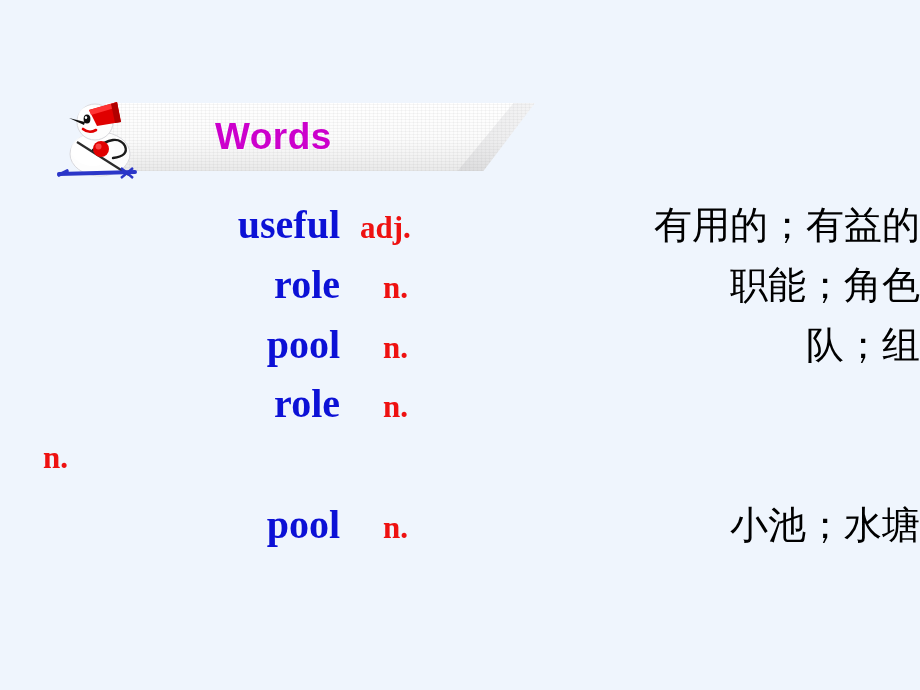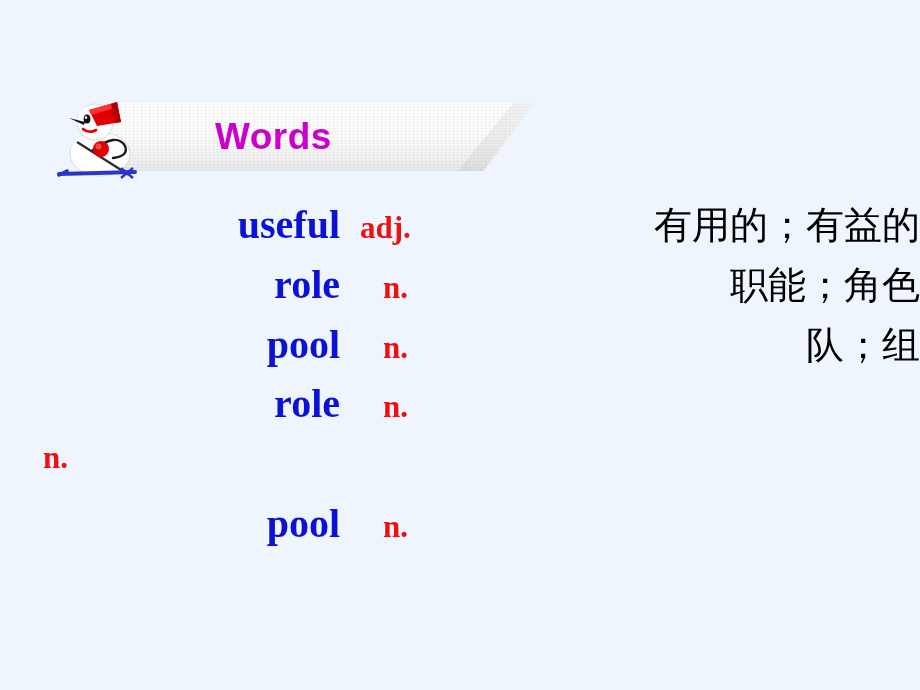--- a/index.html
+++ b/index.html
@@ -197,16 +197,17 @@
       <div class="col-pos">n.</div>
     </div>
 
     <div class="word-row">
       <div class="col-pos">n.</div>
     </div>
 
     <div class="word-row">
       <div class="col-word">pool</div>
       <div class="col-pos">n.</div>
+      <div class="col-meaning">小池；水塘</div>
     </div>
 
   </div>
 </div>
 
 </body></html>

